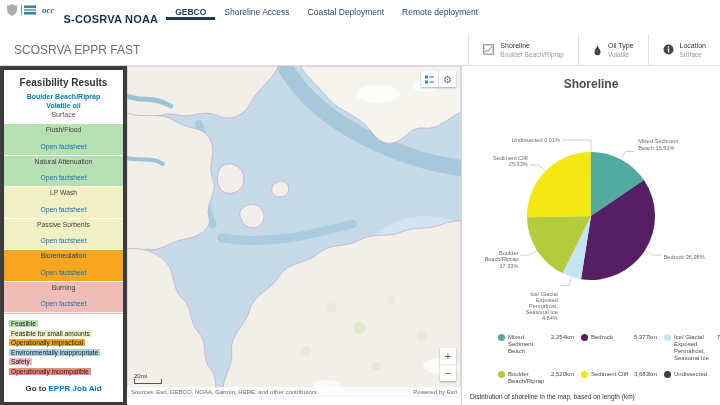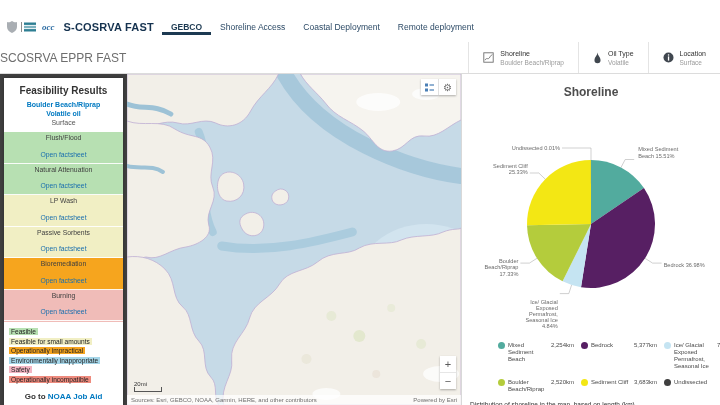--- a/index.html
+++ b/index.html
@@ -1,33 +1,33 @@
 <!DOCTYPE html>
 <html><head>
 <meta charset="utf-8">
 <style>
   html,body{margin:0;padding:0;}
   body{width:720px;height:405px;overflow:hidden;background:#fff;
        font-family:"Liberation Sans",sans-serif;-webkit-font-smoothing:antialiased;}
 
   
-  .navbar{height:30px;display:flex;align-items:center;background:#fff;padding:12px 8px 0 7px;}
+  .navbar{height:30px;display:flex;align-items:flex-start;background:#fff;padding:4px 8px 0 7px;}
   .logo-group{display:flex;align-items:center;gap:4px;}
   .occ-text{font-family:"Liberation Serif",serif;font-style:italic;font-weight:bold;
             font-size:9px;color:#2d6da3;}
   .app-title{align-self:center;margin-left:9px;font-size:11px;font-weight:bold;
              color:#15324f;letter-spacing:.2px;white-space:nowrap;}
   .nav-tabs{display:flex;margin-left:8px;}
   .nav-tab{display:flex;align-items:center;padding:3px 9px 0;font-size:8.5px;color:#2c4a66;
            cursor:pointer;border-bottom:3px solid transparent;white-space:nowrap;}
   .nav-tab.active{font-weight:bold;color:#1d3a52;border-bottom-color:#1d3a52;}
 
   
   .header-bar{height:31px;border-bottom:1px solid #dcdcdc;display:flex;align-items:center;
-              justify-content:space-between;padding-left:0;background:#fff;}
+              justify-content:space-between;padding-left:14px;background:#fff;}
   .page-title{font-size:12px;color:#6e6e6e;}
   .info-groups{display:flex;height:100%;}
   .info-group{display:flex;align-items:center;gap:6px;padding:0 14px;border-left:1px solid #e4e4e4;}
   .info-texts{display:flex;flex-direction:column;line-height:9px;}
   .info-label{font-size:7px;color:#323232;}
   .info-value{font-size:6.5px;color:#9b9b9b;white-space:nowrap;}
 
   
   .main{display:flex;height:343px;background:#404040;}
 
@@ -91,21 +91,21 @@
       <path d="M5,0 C6.8,1.4 8.8,1.4 10,1 L10,6 C10,9 7.5,10.8 5,12 C2.5,10.8 0,9 0,6 L0,1 C1.2,1.4 3.2,1.4 5,0 Z" fill="#9aa0a6" opacity="0.85"></path>
     </svg>
     <svg width="17" height="10" viewBox="0 0 17 10">
       <rect x="0" y="0" width="1" height="10" fill="#8d8d8d"></rect>
       <rect x="3" y="0.5" width="12" height="2.4" fill="#2e7f93"></rect>
       <rect x="3" y="3.8" width="12" height="2.4" fill="#7fb3c0"></rect>
       <rect x="3" y="7.1" width="12" height="2.4" fill="#2e7f93"></rect>
     </svg>
     <span class="occ-text">occ</span>
   </div>
-  <div class="app-title">S-COSRVA FAST</div>
+  <div class="app-title">S-COSRVA NOAA</div>
   <div class="nav-tabs">
       <div class="nav-tab active">GEBCO</div>
       <div class="nav-tab">Shoreline Access</div>
       <div class="nav-tab">Coastal Deployment</div>
       <div class="nav-tab">Remote deployment</div>
     </div>
 </div>
 
 <div class="header-bar">
   <div class="page-title">SCOSRVA EPPR FAST</div>
@@ -165,21 +165,21 @@
       <div class="fr-legend">
           <div class="legend-line"><span style="background: rgb(183, 224, 178);">Feasible</span></div>
           <div class="legend-line"><span style="background: rgb(241, 239, 196);">Feasible for small amounts</span></div>
           <div class="legend-line"><span style="background: rgb(246, 165, 30);">Operationally impractical</span></div>
           <div class="legend-line"><span style="background: rgb(165, 214, 233);">Environmentally inappropriate</span></div>
           <div class="legend-line"><span style="background: rgb(243, 182, 195);">Safety</span></div>
           <div class="legend-line"><span style="background: rgb(238, 139, 126);">Operationally incompatible</span></div>
         </div>
       <div class="fr-footer">
         <span>Go to</span>
-        <span class="footer-link">NOAA Job Aid</span>
+        <span class="footer-link">EPPR Job Aid</span>
       </div>
     </div>
   </div>
 
   <div class="map-region">
     <div class="map-canvas">
       <svg class="map-svg" viewBox="0 0 335 331" preserveAspectRatio="none">
         <rect x="0" y="0" width="335" height="331" fill="#c6dae7"></rect>
         <ellipse cx="300" cy="210" rx="70" ry="60" fill="#d2e4ef"></ellipse>
         <path d="M158,0 C176,32 208,56 240,72 C272,88 305,98 335,102" fill="none" stroke="#a3c5d9" stroke-width="16" stroke-linecap="round" opacity="0.9"></path>

